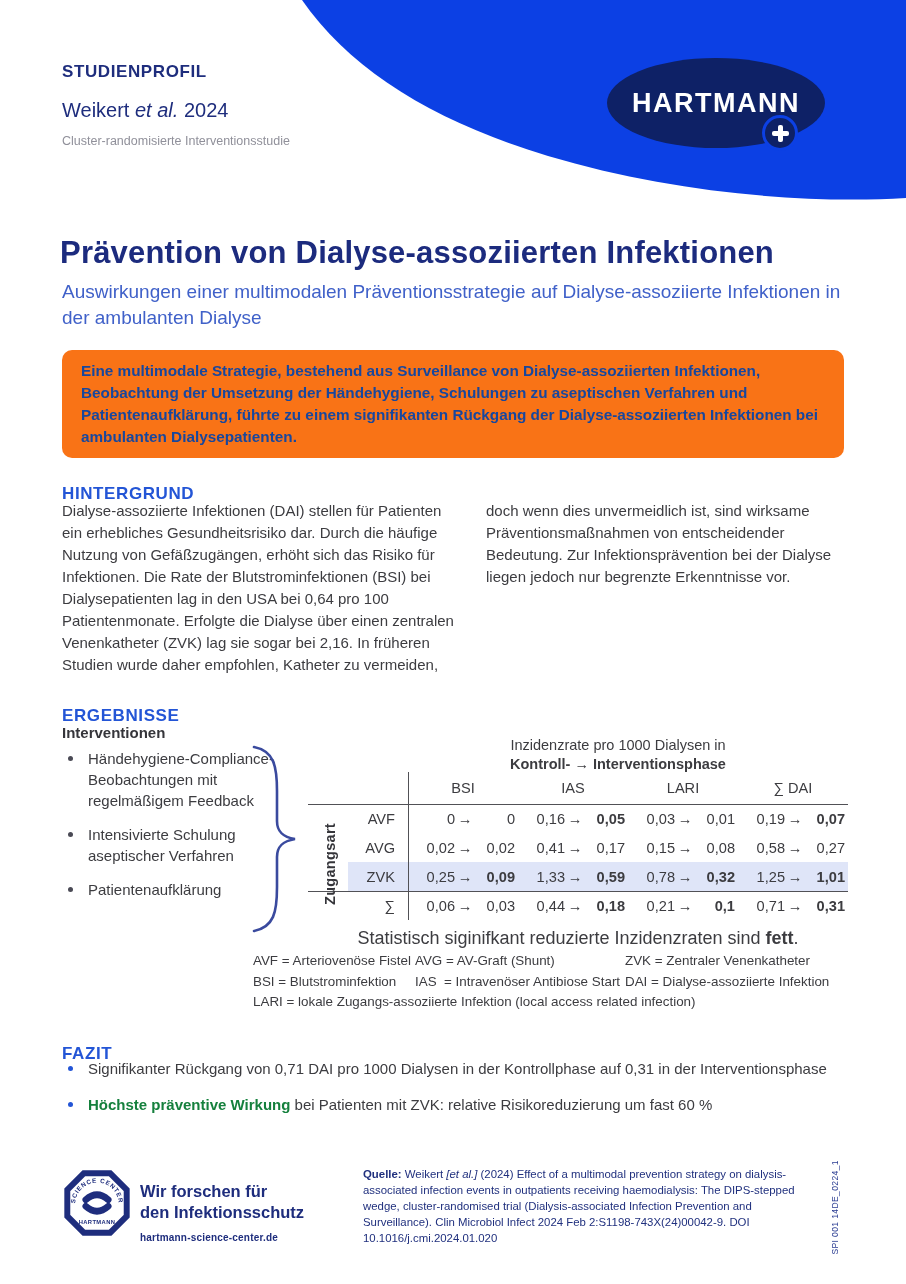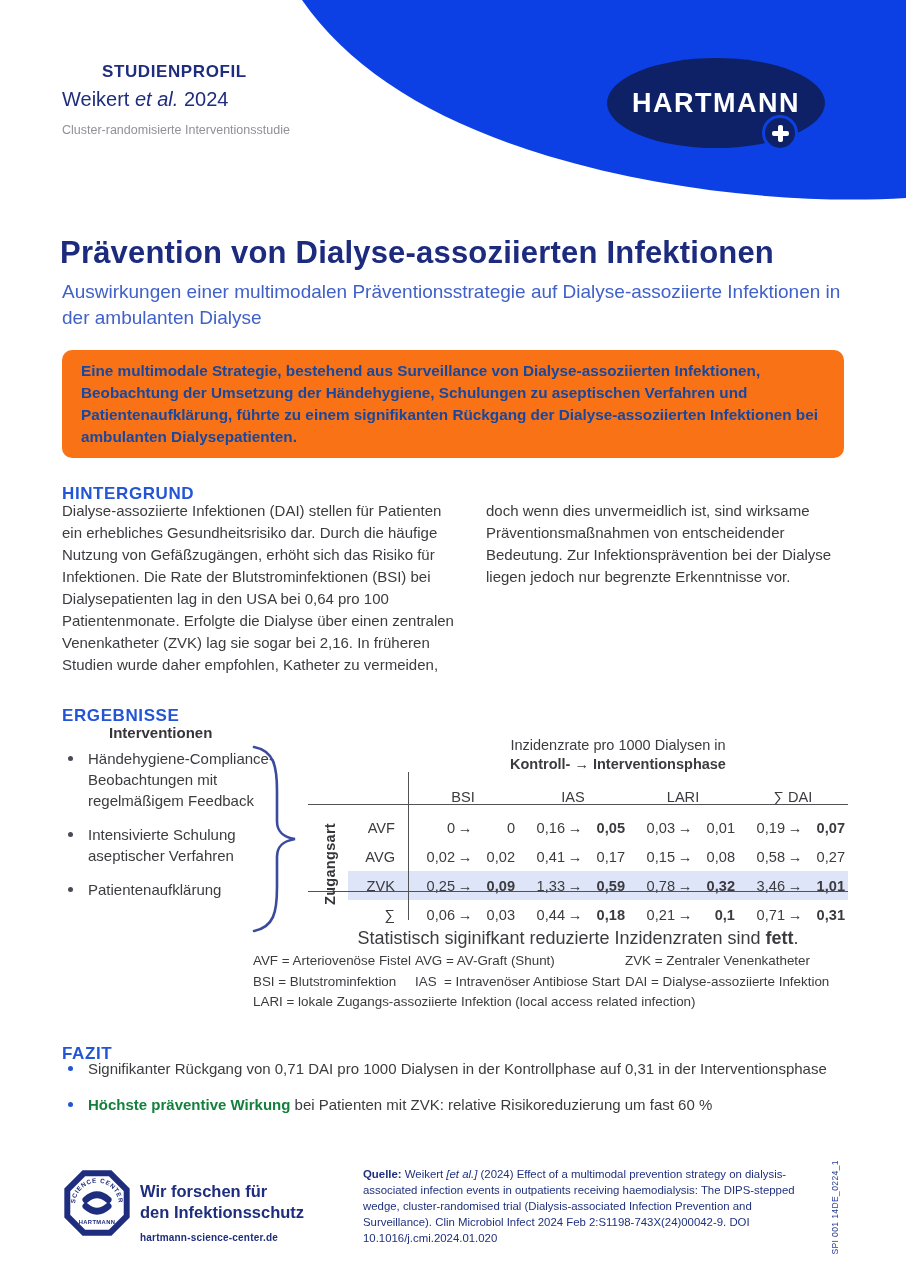--- a/index.html
+++ b/index.html
@@ -11,52 +11,52 @@
   .brand-ellipse { position:absolute; left:607px; top:58px; width:218px; height:90px;
                    background:#0e2166; border-radius:50%; display:flex; align-items:center; justify-content:center; }
   .brand-text { color:#fff; font-size:27px; font-weight:bold; letter-spacing:1.5px; }
   .plus-badge { position:absolute; left:155px; top:57px; width:36px; height:36px; border-radius:50%;
                 background:#0e2166; border:3px solid #0c40e4; box-sizing:border-box; }
   .plus-badge .pv { position:absolute; left:50%; top:50%; width:5px; height:17px; margin:-8.5px 0 0 -2.5px; background:#fff; border-radius:2px; }
   .plus-badge .ph { position:absolute; left:50%; top:50%; width:17px; height:5px; margin:-2.5px 0 0 -8.5px; background:#fff; border-radius:2px; }
 
   
   .masthead { position:absolute; left:62px; top:62px; }
-  .eyebrow { font-size:17px; font-weight:bold; color:#1e2d7d; letter-spacing:0.6px;margin-left:40px; }
-  .authors { margin-top:6px; font-size:20px; color:#1e2d7d; }
+  .eyebrow { font-size:17px; font-weight:bold; color:#1e2d7d; letter-spacing:0.6px; }
+  .authors { margin-top:17px; font-size:20px; color:#1e2d7d; }
   .study-type { margin-top:12px; font-size:12.5px; color:#90909a; }
 
   .h1 { position:absolute; left:60px; top:214px; font-size:31px; font-weight:bold; color:#1c2b7e; letter-spacing:0.2px; }
   .subtitle { position:absolute; left:62px; top:260px; width:782px; font-size:19px; color:#4061c9; line-height:26px; }
 
   .highlight-box { position:absolute; left:62px; top:350px; width:744px; padding:10px 19px;
                    background:#f97316; border-radius:10px; font-size:15.3px; font-weight:bold;
                    color:#17479e; line-height:22px; }
 
   .sec-h { position:absolute; font-size:17px; font-weight:bold; color:#2355d6; letter-spacing:0.6px; }
   .sec-h.bg { left:62px; top:470px; } .sec-h.erg { left:62px; top:692px; } .sec-h.faz { left:62px; top:1030px; }
 
   .bg-cols { position:absolute; left:62px; top:500px; width:784px; display:grid;
              grid-template-columns:392px 376px; column-gap:16px; font-size:15px; line-height:22px;gap:32px; }
   .goal { margin-top:13px; font-weight:bold; color:#1c4399; }
 
-  .interv-title { position:absolute; left:62px; top:724px; font-size:15px; font-weight:bold; color:#35353a;margin-left:47px; }
+  .interv-title { position:absolute; left:62px; top:724px; font-size:15px; font-weight:bold; color:#35353a; }
   .interv-list { position:absolute; left:62px; top:748px; width:214px; margin:0; padding:0; list-style:none;
                  font-size:15px; line-height:21px; }
   .interv-list li { position:relative; padding-left:26px; margin-bottom:13px; }
   .interv-list li::before { content:''; position:absolute; left:6px; top:8px; width:5px; height:5px; border-radius:50%; background:#4a4a55; }
 
   .brace-svg { position:absolute; left:250px; top:744px; }
 
   .tbl-title { position:absolute; left:398px; top:736px; width:440px; text-align:center; font-size:14.5px; line-height:19px; }
   .tbl-title .bold-line { font-weight:bold; }
 
   .tbl { position:absolute; left:308px; top:772px; width:540px; font-size:14.6px; }
   .trow { display:grid; grid-template-columns:24px 76px repeat(4,110px); align-items:center; height:29px; position:relative; z-index:0; }
-  .trow.thead { height:32px;margin-top:9px; }
+  .trow.thead { height:32px; }
   .rlabel { text-align:right; padding-right:13px; }
   .hcell { text-align:center; }
   .cell { display:grid; grid-template-columns:44px 20px 40px; justify-content:center; }
   .v1,.v2 { text-align:right; } .ar { text-align:center; } .b { font-weight:bold; }
   .trow.hl::before { content:''; position:absolute; left:40px; right:0; top:0; bottom:0; background:#dfe5f8; z-index:-1; }
   .rule-h { position:absolute; left:0; width:540px; height:1px; background:#515156; }
   .rule-top { top:32px; } .rule-mid { top:119px; }
   .rule-v { position:absolute; left:100px; top:0; width:1px; height:148px; background:#515156; }
   .axis-label { position:absolute; left:14px; top:36px; height:112px; display:flex; align-items:center; justify-content:center;
                 writing-mode:vertical-rl; transform:rotate(180deg); font-weight:bold; font-size:14.5px; color:#35353a; letter-spacing:0.3px; }
@@ -201,21 +201,21 @@
             <span class="v1">1,33</span>
             <span class="ar">→</span>
             <span class="v2 b">0,59</span>
           </span>
           <span class="cell">
             <span class="v1">0,78</span>
             <span class="ar">→</span>
             <span class="v2 b">0,32</span>
           </span>
           <span class="cell">
-            <span class="v1">3,46</span>
+            <span class="v1">1,25</span>
             <span class="ar">→</span>
             <span class="v2 b">1,01</span>
           </span>
         </div>
         <div class="trow">
           <span></span>
           <span class="rlabel">∑</span>
           <span class="cell">
             <span class="v1">0,06</span>
             <span class="ar">→</span>

